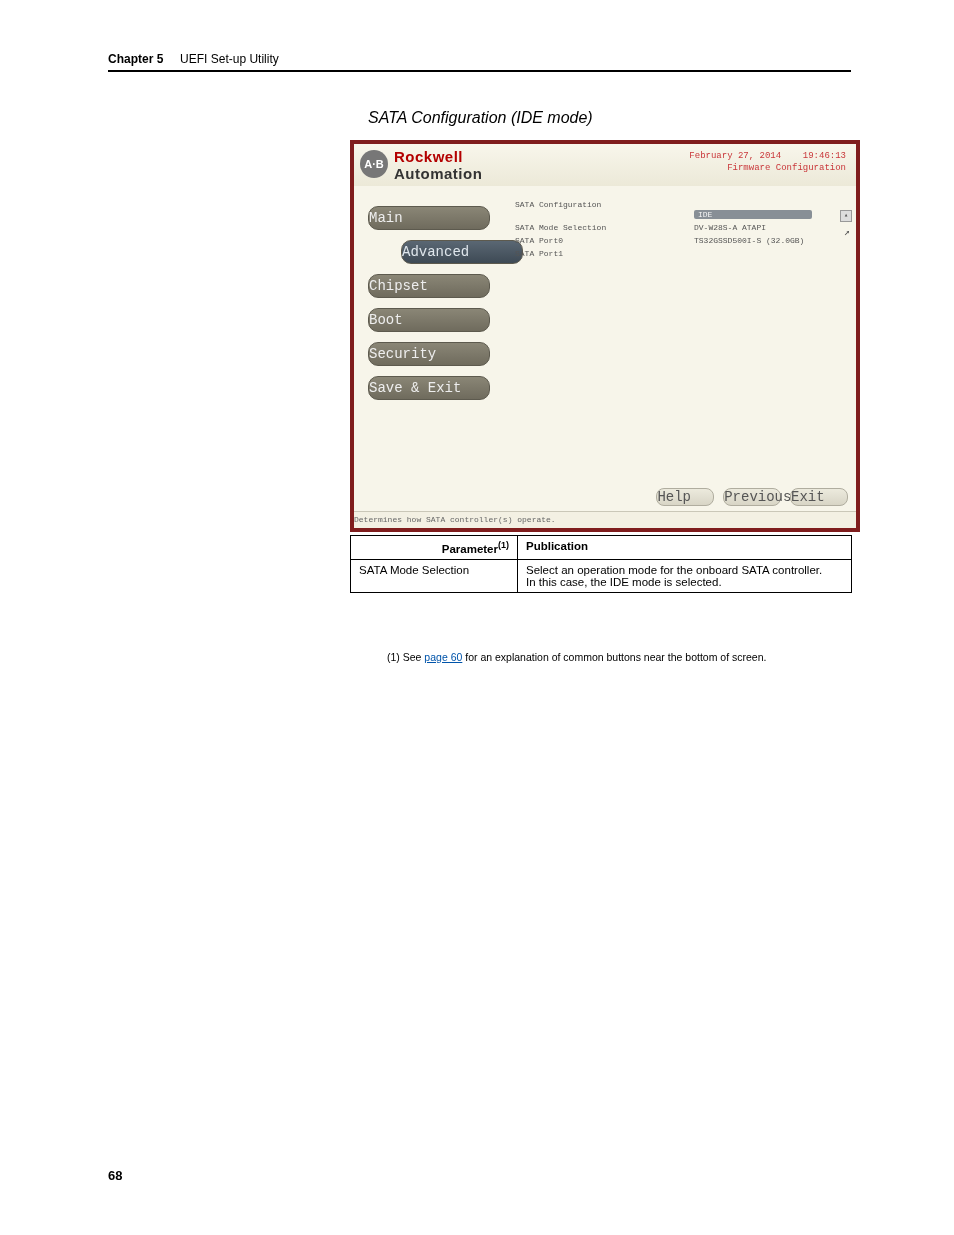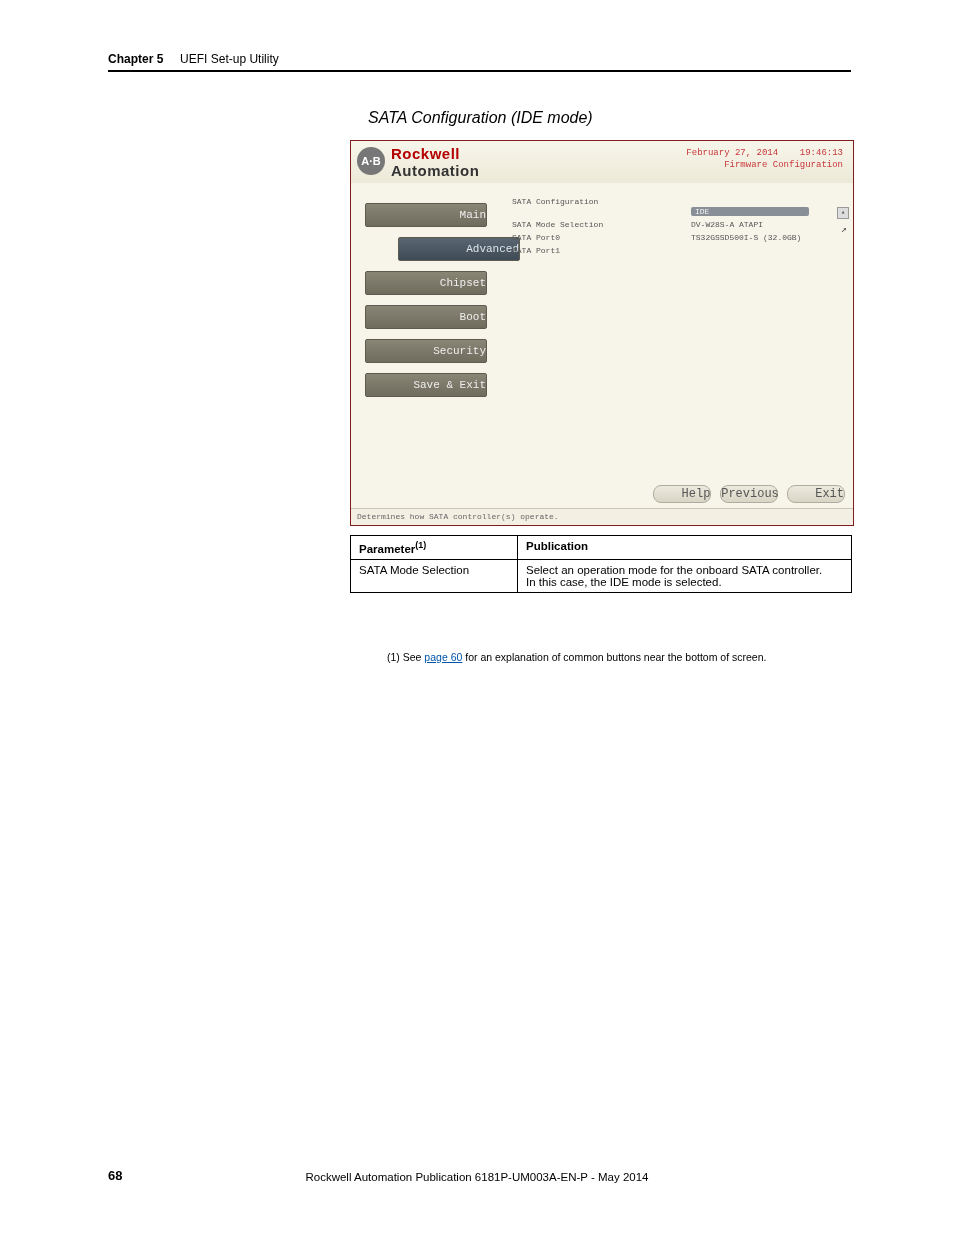--- a/index.html
+++ b/index.html
@@ -42,21 +42,21 @@
     font-size: 16px;
     font-weight: 400;
   }
   
   .bios {
     position: absolute;
     top: 140px;
     left: 350px;
     width: 502px;
     height: 384px;
-    border: 1px solid #7f1d1d;
+    border: 4px solid #7f1d1d;
     background: #f5f3e8;
     font-family: "Courier New", monospace;
     font-size: 8px;
     color: #555;
   }
   .bios .brand {
     position: absolute;
     top: 0; left: 0; right: 0;
     height: 42px;
     background: linear-gradient(#f8f6eb, #ece9d8);
@@ -99,24 +99,24 @@
   .side {
     position: absolute;
     left: 14px; top: 20px;
     width: 120px;
   }
   .side-btn {
     display: block;
     width: 100%;
     height: 22px;
     margin-bottom: 10px;
-    border-radius: 2px;
-    text-align: right;
+    border-radius: 10px;
+    text-align: left;
     line-height: 22px;
-    font-size: 11px;
+    font-size: 14px;
     background: linear-gradient(#8a8676, #6f6b5d);
     color: #eee;
     border: 1px solid #5d5a4e;
   }
   .side-btn.active {
     background: linear-gradient(#5a6773, #3e4a55);
     color: #dfe6ec;
     margin-left: 33px;
   }
   .content-area {
@@ -157,35 +157,34 @@
   .action-row {
     position: absolute;
     right: 8px;
     bottom: 6px;
   }
   .act-btn {
     display: inline-block;
     width: 56px;
     height: 16px;
     line-height: 16px;
-    text-align: right;
+    text-align: left;
     border-radius: 8px;
     background: linear-gradient(#eceadd,#d8d5c6);
     border: 1px solid #b0ad9f;
     margin-left: 4px;
-    font-size: 12px;
+    font-size: 14px;
     color: #555;
   }
   .status-bar {
     position: absolute;
     left: 0; right: 0; bottom: 0;
     height: 16px;
     background: #f3f0e3;
     border-top: 1px solid #cac7b8;
-    padding-left: 6px;
     line-height: 16px;
     font-size: 8px;
     color: #666;
   }
   
   .param-table {
     position: absolute;
     top: 535px;
     left: 350px;
     width: 502px;
@@ -195,21 +194,21 @@
   .param-table th, .param-table td {
     border: 1px solid #000;
     padding: 4px 8px;
     text-align: left;
     vertical-align: top;
   }
   .param-table th {
     font-weight: bold;
     background: #fff;
   }
-  .param-table .col1 { width: 150px; }
+  .param-table .col1 { width: 150px; text-align: right; }
   .footnote {
     position: absolute;
     top: 651px;
     left: 350px;
     font-size: 10.5px;
     margin-left: 37px;
   }
   .footnote a { color: #0054aa; text-decoration: underline; }
   .sup { font-size: 9px; vertical-align: super; }
   
@@ -311,14 +310,13 @@
         </td>
       </tr>
     </tbody>
   </table>
 
   <div class="footnote">
     <span>(1)   See </span><a href="#">page 60</a><span> for an explanation of common buttons near the bottom of screen.</span>
   </div>
 
   <div class="page-num">68</div>
-  <div class="pub">Rockwell Automation Publication 6181P-UM003A-EN-P - May 2014</div>
 </div>
 
 </body></html>

